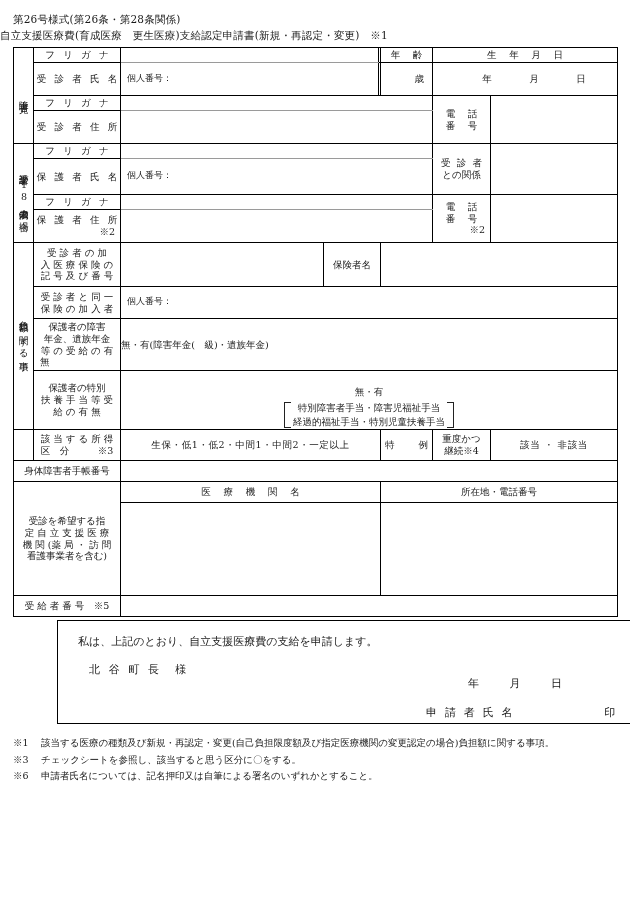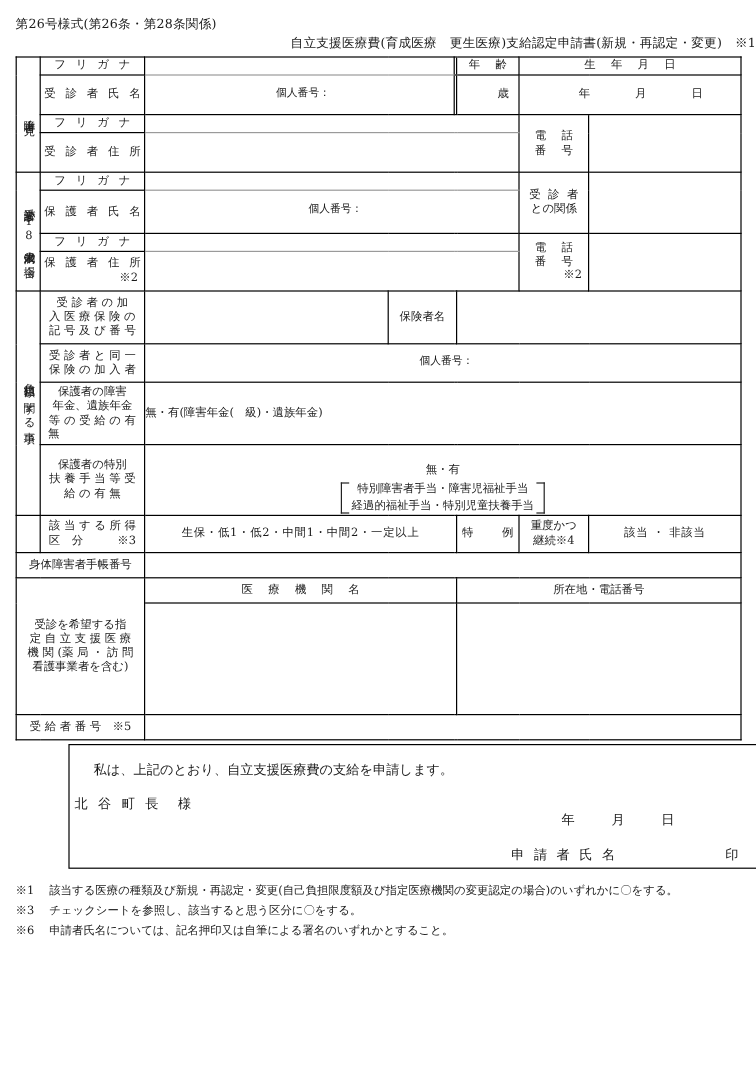--- a/index.html
+++ b/index.html
@@ -30,21 +30,21 @@
     top: 13px;
     font-size: 10.5px;
     letter-spacing: 0.2px;
     white-space: nowrap;
   }
   .form-title {
     position: absolute;
     left: 0;
     top: 29px;
     width: 630px;
-    text-align: right;
+    text-align: left;
     font-size: 10.5px;
     letter-spacing: 0.2px;
     white-space: nowrap;
   }
 
   
   table.frm {
     position: absolute;
     left: 13px;
     top: 47px;
@@ -102,21 +102,20 @@
   .val { background: #fff; }
 
   
   .furi-line { border-bottom: 0.8px solid #9a9a9a !important; }
 
   .kojin {
     display: block;
     font-size: 9px;
     padding: 0 0 1px 6px;
     white-space: nowrap;
-    text-align: center;
   }
   .cell-bottomtext {
     vertical-align: bottom;
     padding-bottom: 1px;
   }
 
   .ymd-row {
     display: block;
     text-align: right;
     padding-right: 14px;
@@ -176,21 +175,21 @@
     margin-left: 44px;
   }
   .decl-line1 {
     position: absolute;
     left: 20px;
     top: 13px;
     white-space: nowrap;
   }
   .decl-line2 {
     position: absolute;
-    left: 4px;
+    left: 31px;
     top: 41px;
     letter-spacing: 2.6px;
     white-space: nowrap;
   }
   .decl-date {
     position: absolute;
     left: 410px;
     top: 55px;
     white-space: nowrap;
   }
@@ -427,21 +426,21 @@
     </div>
     <div class="decl-sign">
       <span class="nm">申 請 者 氏 名</span>
       <span class="seal">印</span>
       <span class="mark6">※6</span>
     </div>
   </div>
 
   <div class="notes">
     <div class="nrow">
-      <span class="nnum">※1</span><span>該当する医療の種類及び新規・再認定・変更(自己負担限度額及び指定医療機関の変更認定の場合)のいずれかに〇をする。</span>
+      <span class="nnum">※1</span><span>該当する医療の種類及び新規・再認定・変更(自己負担限度額及び指定医療機関の変更認定の場合)負担額に関する事項。</span>
     </div>
     <div class="nrow">
       <span class="nnum">※3</span><span>チェックシートを参照し、該当すると思う区分に〇をする。</span>
     </div>
     <div class="nrow">
       <span class="nnum">※6</span><span>申請者氏名については、記名押印又は自筆による署名のいずれかとすること。</span>
     </div>
   </div>
 
 </div>

